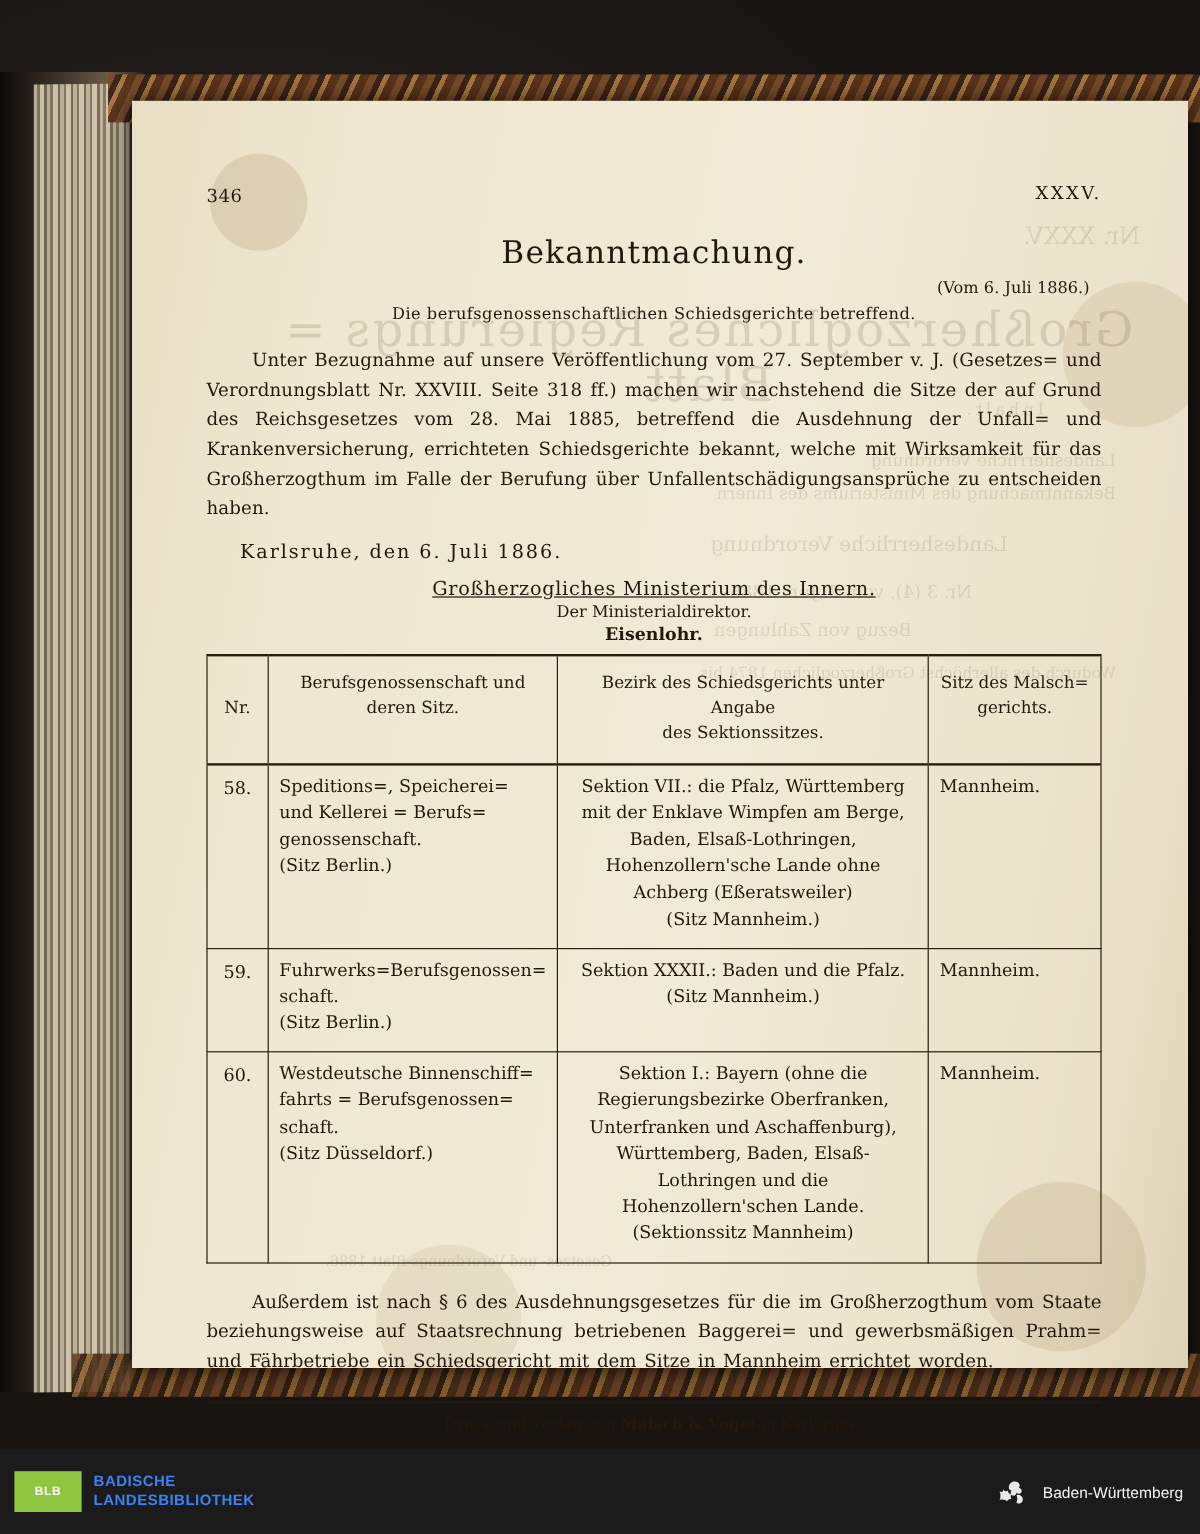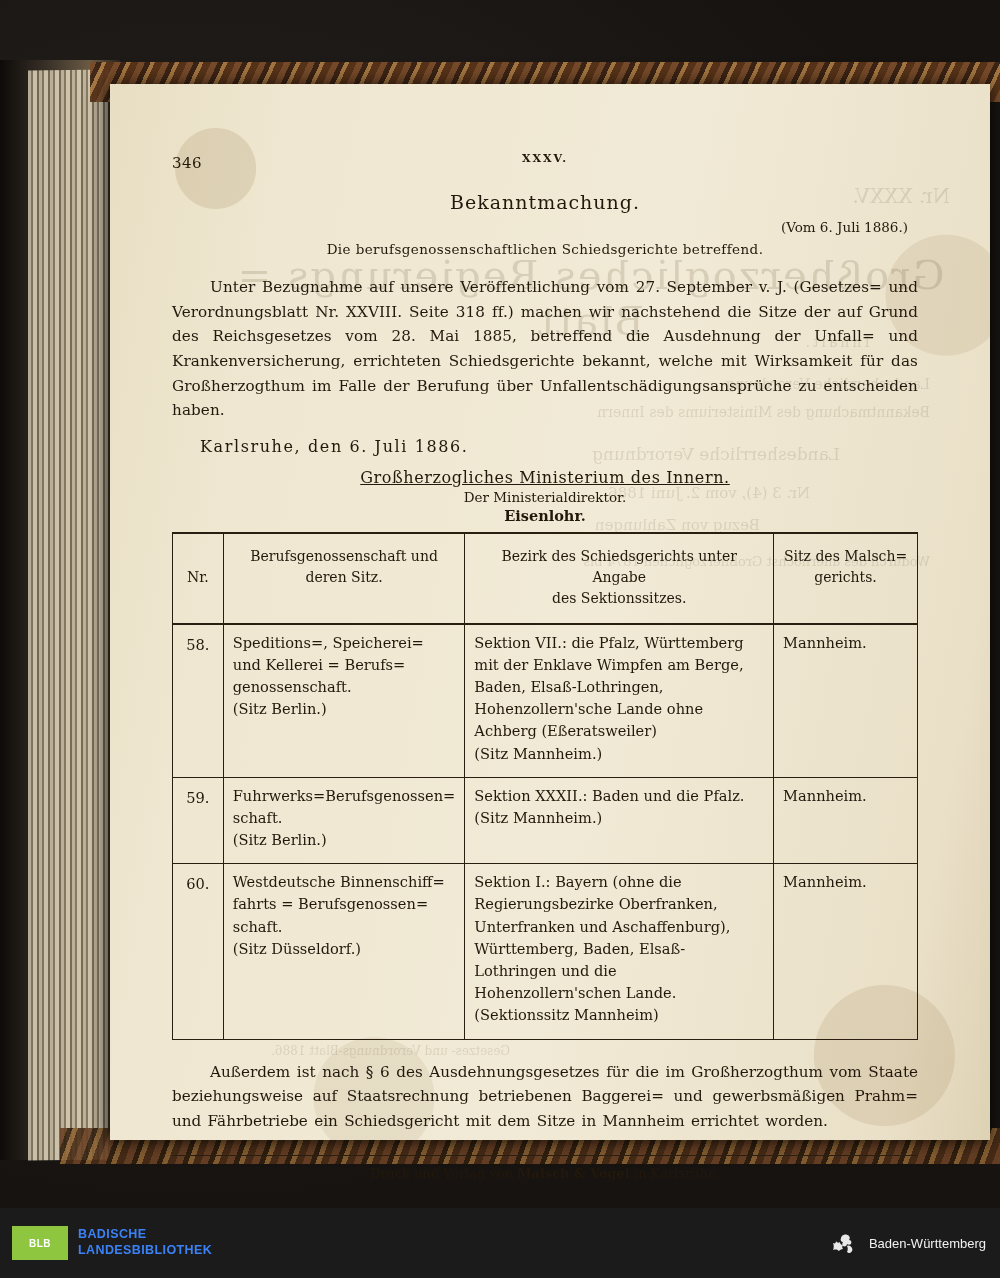--- a/index.html
+++ b/index.html
@@ -108,29 +108,29 @@
   }
 
   
   .folio {
     position: absolute;
     left: 62px; top: 70px;
     font-size: 15px;
     letter-spacing: .5px;
   }
   .roman {
-    text-align: center;
-    font-size: 11px;
+    text-align: right;
+    font-size: 15px;
     letter-spacing: 2px;
-    font-weight: 700;
+    font-weight: 400;
     margin: 0 0 26px 0;
   }
   .head-main {
     text-align: center;
-    font-size: 19px;
+    font-size: 26px;
     letter-spacing: 1px;
     margin: 0 0 4px 0;
   }
   .dateline {
     text-align: right;
     font-size: 13.5px;
     margin: 6px 0 6px 0;
     padding-right: 10px;
   }
   .subhead {
@@ -196,21 +196,21 @@
     font-size: 14px;
     line-height: 1.5;
     padding: 12px 8px 14px 8px;
     border-top-width: 2px;
     border-bottom-width: 2px;
   }
   .tbl thead th.nr { vertical-align: middle; }
   .tbl tbody td { font-size: 14.6px; line-height: 1.52; }
   .tbl td.c-nr { text-align: center; width: 52px; padding-top: 9px; }
   .tbl td.c-bg { width: 240px; }
-  .tbl td.c-bez { width: 330px; }
+  .tbl td.c-bez { width: 330px; text-align: center; }
   .tbl td.c-sitz { width: 150px; }
   .tbl .ind { display: block; padding-left: 20px; text-indent: -20px; }
 
   .closing {
     font-size: 15.2px;
     line-height: 1.62;
     text-align: justify;
     text-indent: 38px;
     margin: 20px 0 0 0;
     word-spacing: 1.5px;

